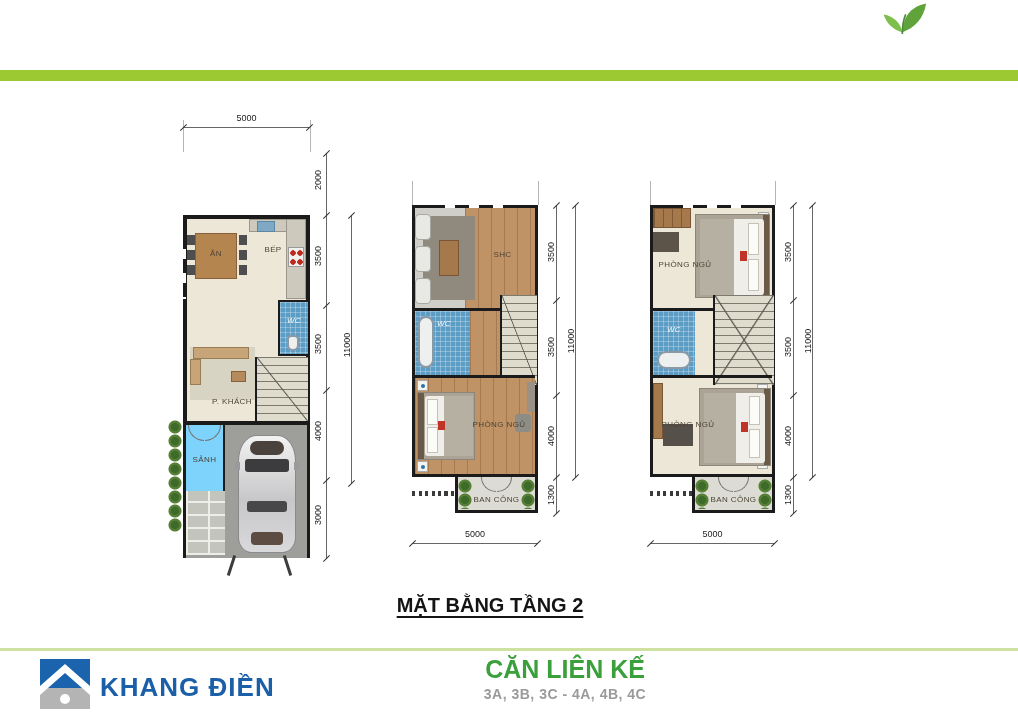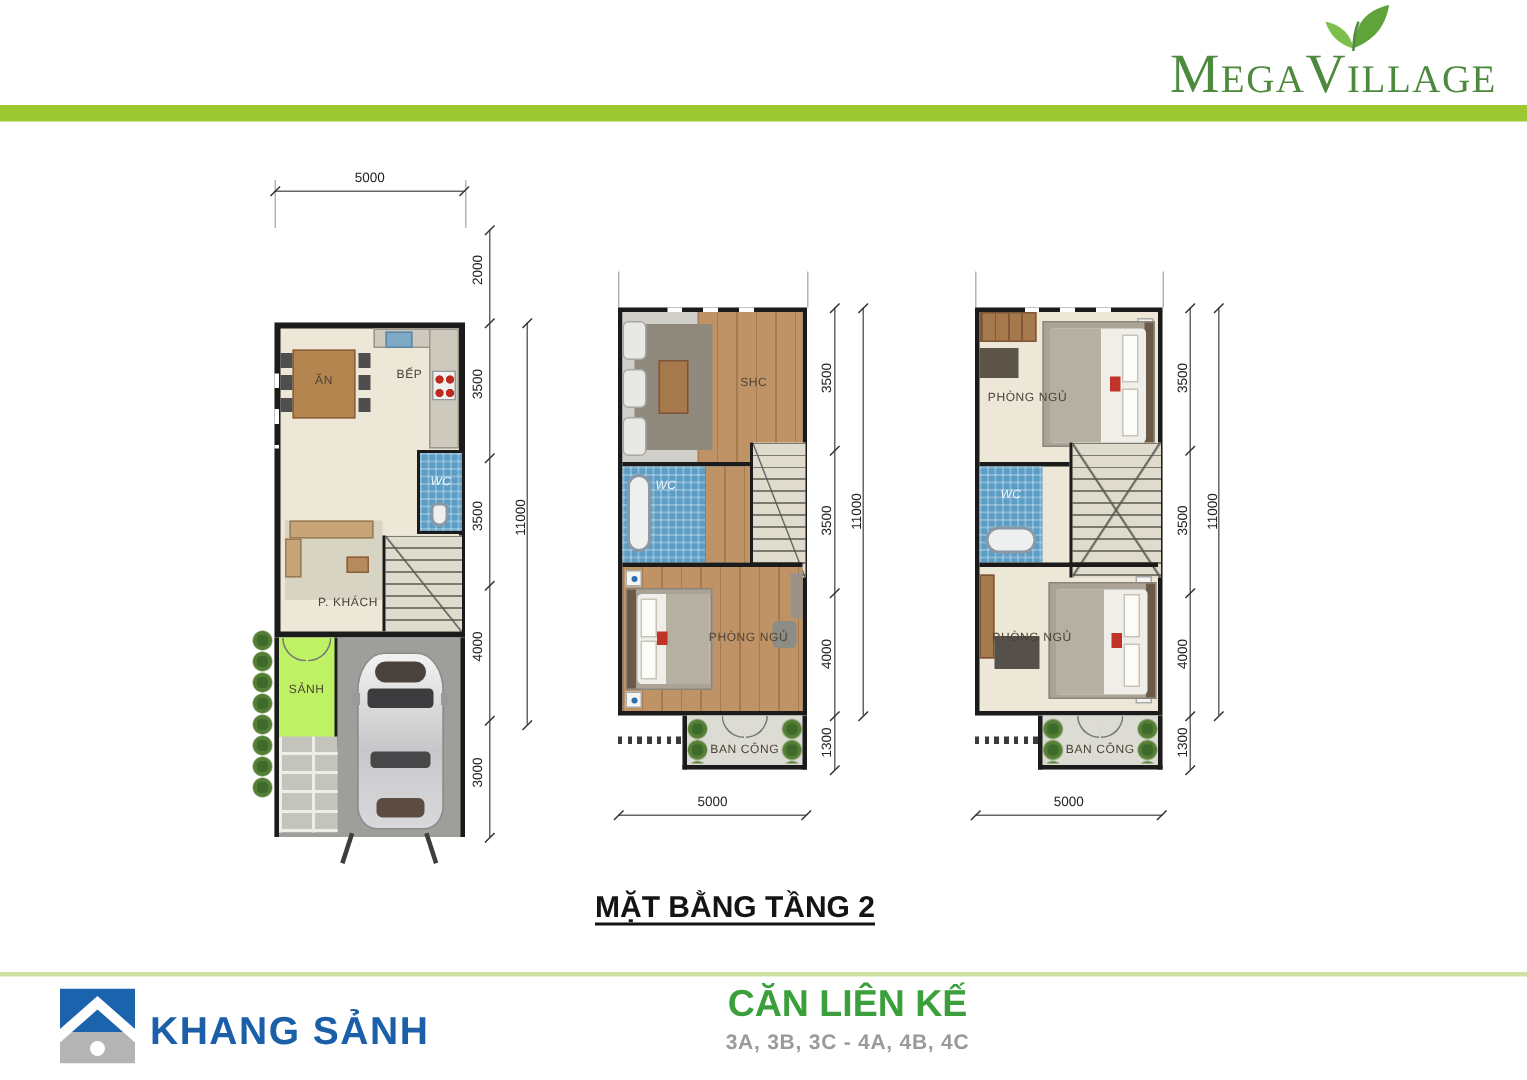--- a/index.html
+++ b/index.html
@@ -79,23 +79,20 @@
 <body>
 
 <div id="page">
 
   <div class="logo">
     <svg class="leaf" width="52" height="34" viewBox="0 0 60 40">
       <path d="M28 38 C29 20 37 8 56 4 C53 22 43 32 28 38 Z" fill="#5fa33a"></path>
       <path d="M28 38 C26 27 18 19 6 17 C10 29 18 35 28 38 Z" fill="#7cbf4a"></path>
       <path d="M28 40 C28 31 29 24 32 17" stroke="#4e8c3f" stroke-width="2" fill="none"></path>
     </svg>
-    <div class="logo-text">
-      <span class="bspan">MEGA</span><span class="bspan">VILLAGE</span>
-    </div>
   </div>
   <div class="green-band"></div>
 
   <div class="abs" style="left:165px; top:112px; width:210px; height:500px;">
 
     <div class="ext" style="left:18px; top:8px; height:32px;"></div>
     <div class="ext" style="left:145px; top:8px; height:32px;"></div>
     <div class="dim-h" style="left:18px; top:15px; width:127px;">
       <div class="tick" style="left:-4px; top:-1px;"></div>
       <div class="tick" style="right:-4px; top:-1px;"></div>
@@ -125,21 +122,21 @@
       <div class="rug" style="left:3px; top:128px; width:65px; height:53px; background:#d8d4c4;"></div>
       <div class="abs" style="left:6px; top:128px; width:56px; height:12px; background:#c7a578; border:1px solid #9a7c52; box-sizing:border-box;"></div>
       <div class="abs" style="left:3px; top:140px; width:11px; height:26px; background:#c7a578; border:1px solid #9a7c52; box-sizing:border-box;"></div>
       <div class="abs" style="left:44px; top:152px; width:15px; height:11px; background:#b58a5c; border:1px solid #8a6038; box-sizing:border-box;"></div>
       <div class="room-label" style="left:0px; top:178px; width:90px;">P. KHÁCH</div>
 
       <div class="stairs" style="left:68px; top:138px; width:51px; height:64px; border-left:2px solid #1b1b1b;"></div>
     </div>
 
     <div class="abs" style="left:18px; top:313px; width:127px; height:133px; background:#9e9e9a; border-left:3px solid #1b1b1b; border-right:3px solid #1b1b1b; box-sizing:border-box;">
-      <div class="abs" style="left:0; top:0; width:39px; height:74px; background:#bef264; border-right:2px solid #1b1b1b; box-sizing:border-box;">
+      <div class="abs" style="left:0; top:0; width:39px; height:74px; background:#7dd3fc; border-right:2px solid #1b1b1b; box-sizing:border-box;">
         <div class="arc dl" style="left:2px; top:0px; width:16px; height:16px;"></div>
         <div class="arc dr" style="left:19px; top:0px; width:16px; height:16px;"></div>
         <div class="room-label" style="left:0; right:0; top:30px;">SẢNH</div>
       </div>
       <div class="brick" style="left:0; top:66px; width:39px; height:64px;"></div>
       <div class="car" style="left:52px; top:10px; width:58px; height:118px;">
         <div class="car-body"></div>
         <div class="car-mirror" style="left:-3px;"></div>
         <div class="car-mirror" style="right:-3px;"></div>
         <div class="car-hood"></div>
@@ -328,17 +325,17 @@
 
   <div class="footer-line"></div>
   <div class="kd-logo">
     <svg width="50" height="50" viewBox="0 0 100 100">
       <rect x="0" y="0" width="100" height="58" fill="#1b63ad"></rect>
       <rect x="0" y="58" width="100" height="42" fill="#b4b4b4"></rect>
       <polygon points="0,72 50,28 100,72 100,54 50,10 0,54" fill="#ffffff"></polygon>
       <circle cx="50" cy="80" r="10" fill="#ffffff"></circle>
     </svg>
   </div>
-  <div class="kd-name">KHANG SẢNH</div>
+  <div class="kd-name">KHANG ĐIỀN</div>
   <div class="prod-title">CĂN LIÊN KẾ</div>
   <div class="prod-units">3A, 3B, 3C - 4A, 4B, 4C</div>
 
 </div>
 
 </body></html>

